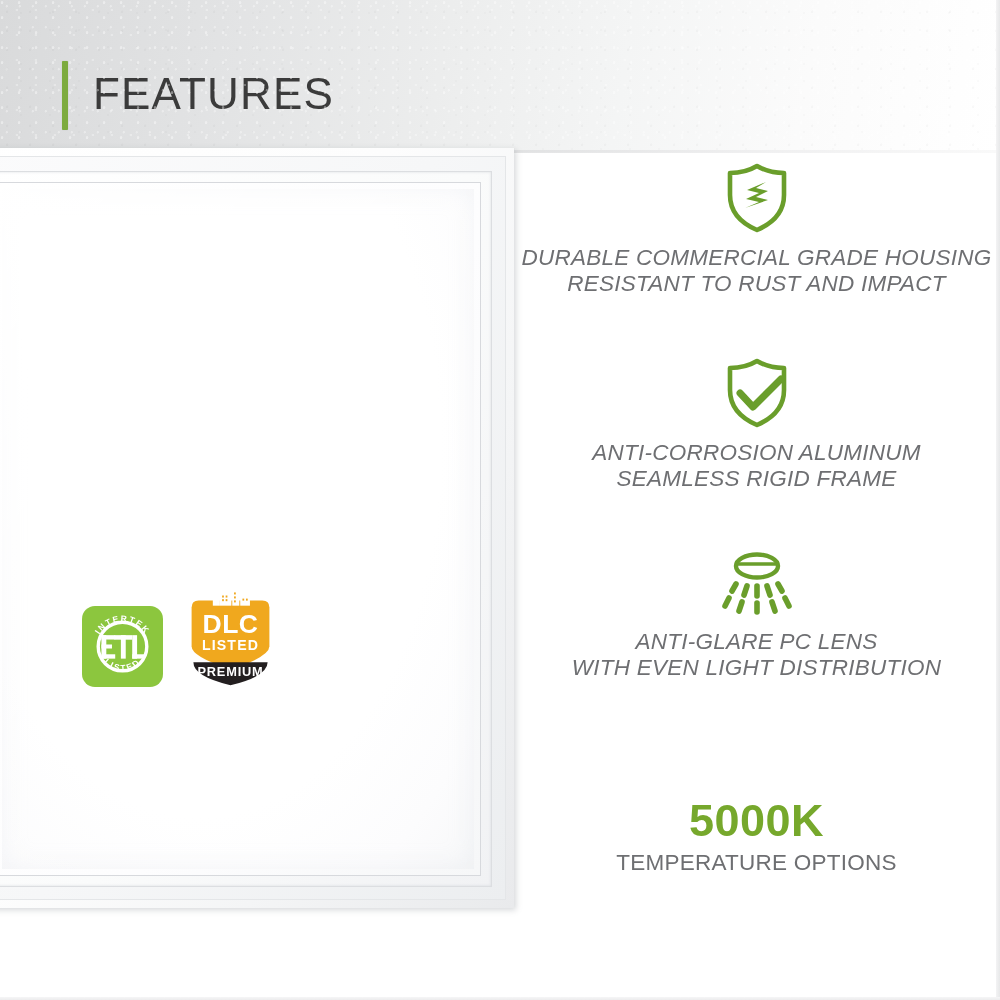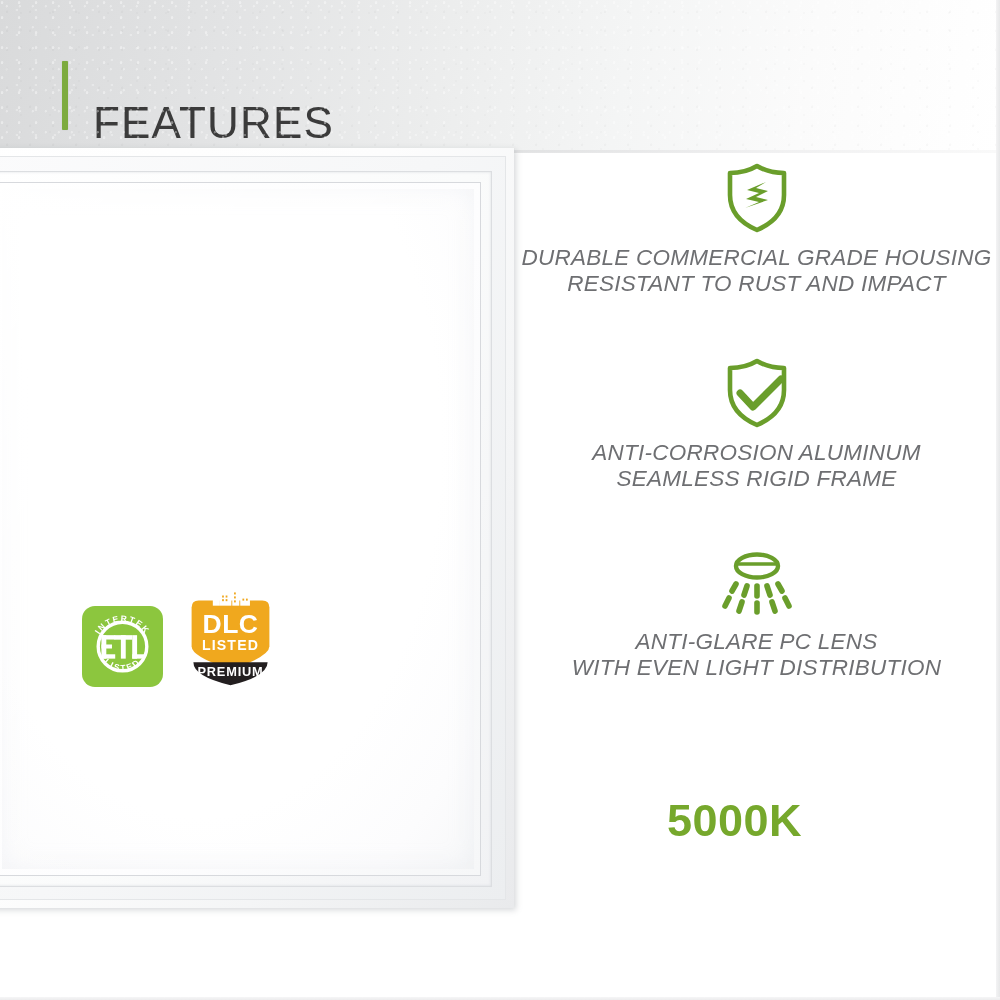--- a/index.html
+++ b/index.html
@@ -47,21 +47,20 @@
     background:#7dab3f;
     border-radius:1px;
     box-shadow:0 0 1px rgba(0,0,0,.18);
   }
   .page-title{
     position:absolute; left:93px; top:65px;
     font-size:44px; font-weight:400; letter-spacing:1.2px;
     color:#3b3b3b;
     line-height:58px;
     white-space:nowrap;
-    margin-top:29px;
   }
 
   
   .panel-wrap{
     position:absolute; left:-38px; top:148px; width:552px; height:760px;
   }
   .panel-outer{
     position:absolute; left:0; top:0; width:552px; height:760px;
     background:linear-gradient(118deg,#ffffff 0%,#fdfdfd 45%,#f4f5f6 72%,#e9eaec 100%);
     box-shadow:2px 2px 6px rgba(120,125,132,.30);
@@ -120,21 +119,21 @@
     color:#6e6f72;
     font-weight:400;
     white-space:pre-line;
   }
   #feature-0{ top:10px; }
   #feature-1{ top:205px; }
   #feature-2{ top:398px; }
 
   
   .temp-block{
-    position:absolute; left:491px; top:795px; width:487px;
+    position:absolute; left:513px; top:795px; width:487px;
     display:flex; flex-direction:column; align-items:center;
   }
   .temp-value{
     font-size:45px; font-weight:700; letter-spacing:.5px;
     color:#76a82c; line-height:52px;
   }
   .temp-label{
     margin-top:3px;
     font-size:22.5px; letter-spacing:.25px; color:#6e6f72; line-height:26px;
   }
@@ -264,17 +263,18 @@
         <path d="M34,4 C24,10 14,11 7,11 L7,33 C7,52 20,62 34,68 C48,62 61,52 61,33 L61,11 C54,11 44,10 34,4 Z" fill="none" stroke="#6a9e2b" stroke-width="4.6" stroke-linejoin="round"></path>
         <path d="M17,36 L30,50 L58,22" fill="none" stroke="#6a9e2b" stroke-width="7" stroke-linecap="round" stroke-linejoin="round"></path>
       </svg>
       <div class="feature-text">ANTI-CORROSION ALUMINUM
 SEAMLESS RIGID FRAME</div>
     </div>
   </div>
 
   <div class="temp-block">
     <div class="temp-value">5000K</div>
+    <div class="temp-label">TEMPERATURE OPTIONS</div>
   </div>
 
   <div class="edge-line edge-right"></div>
   <div class="edge-line edge-bottom"></div>
 </div>
 
 </body></html>

